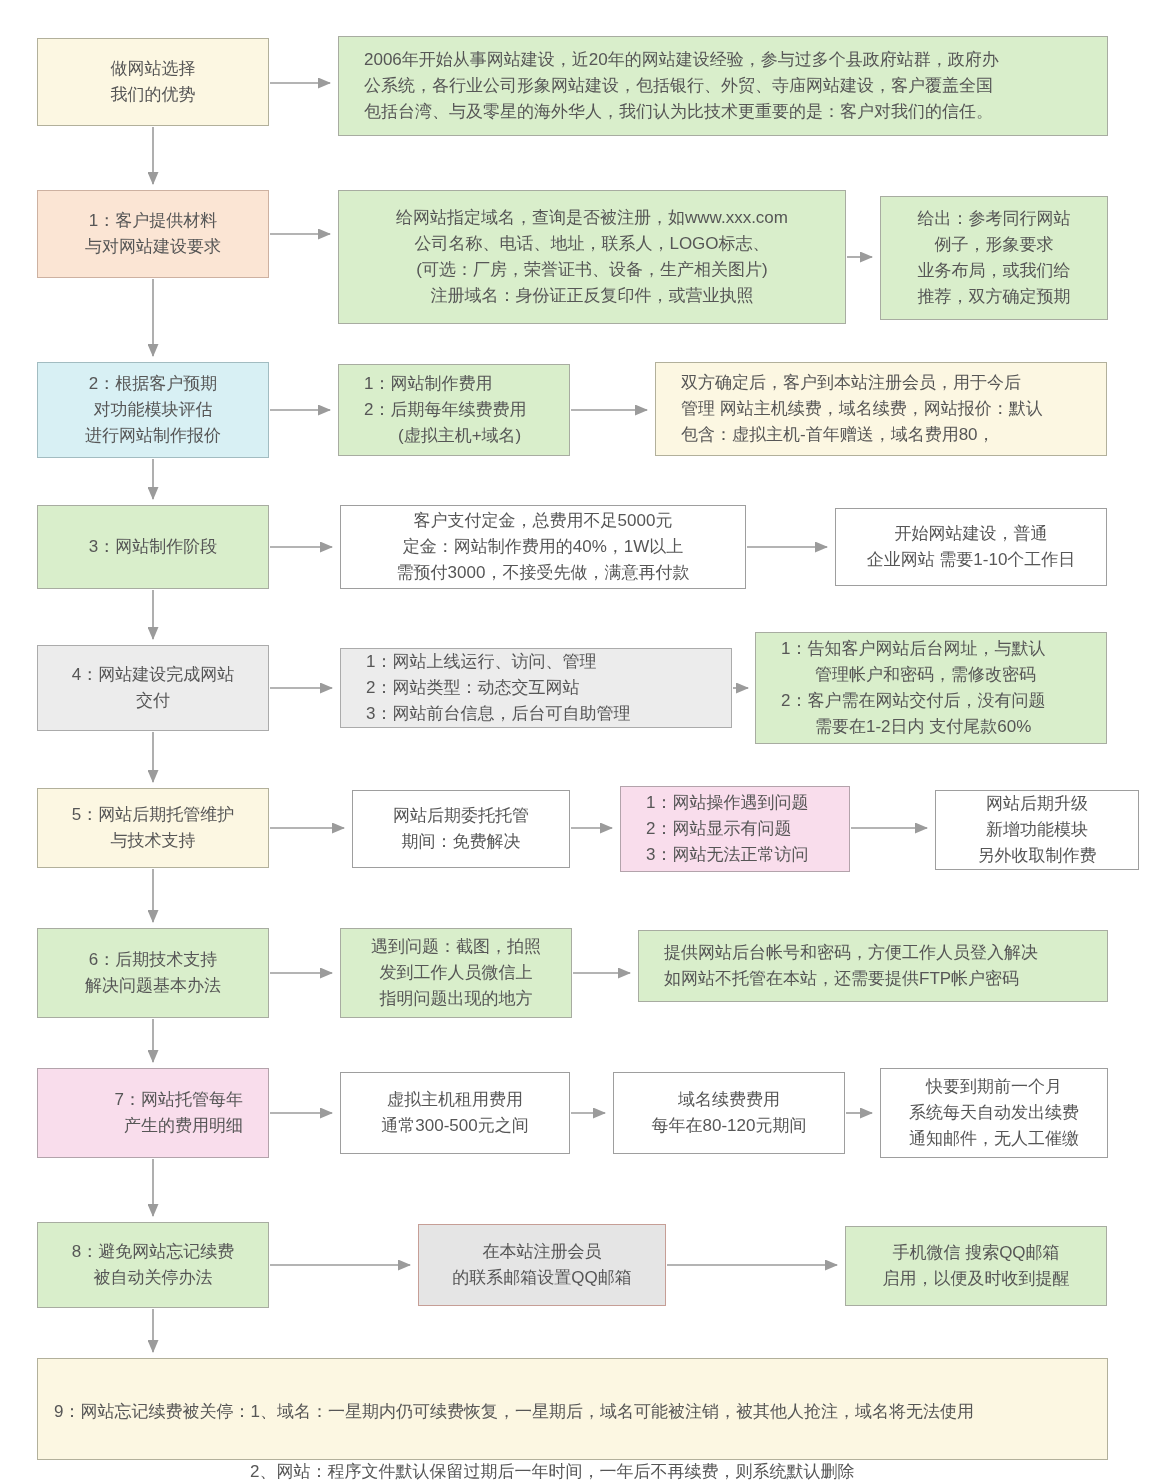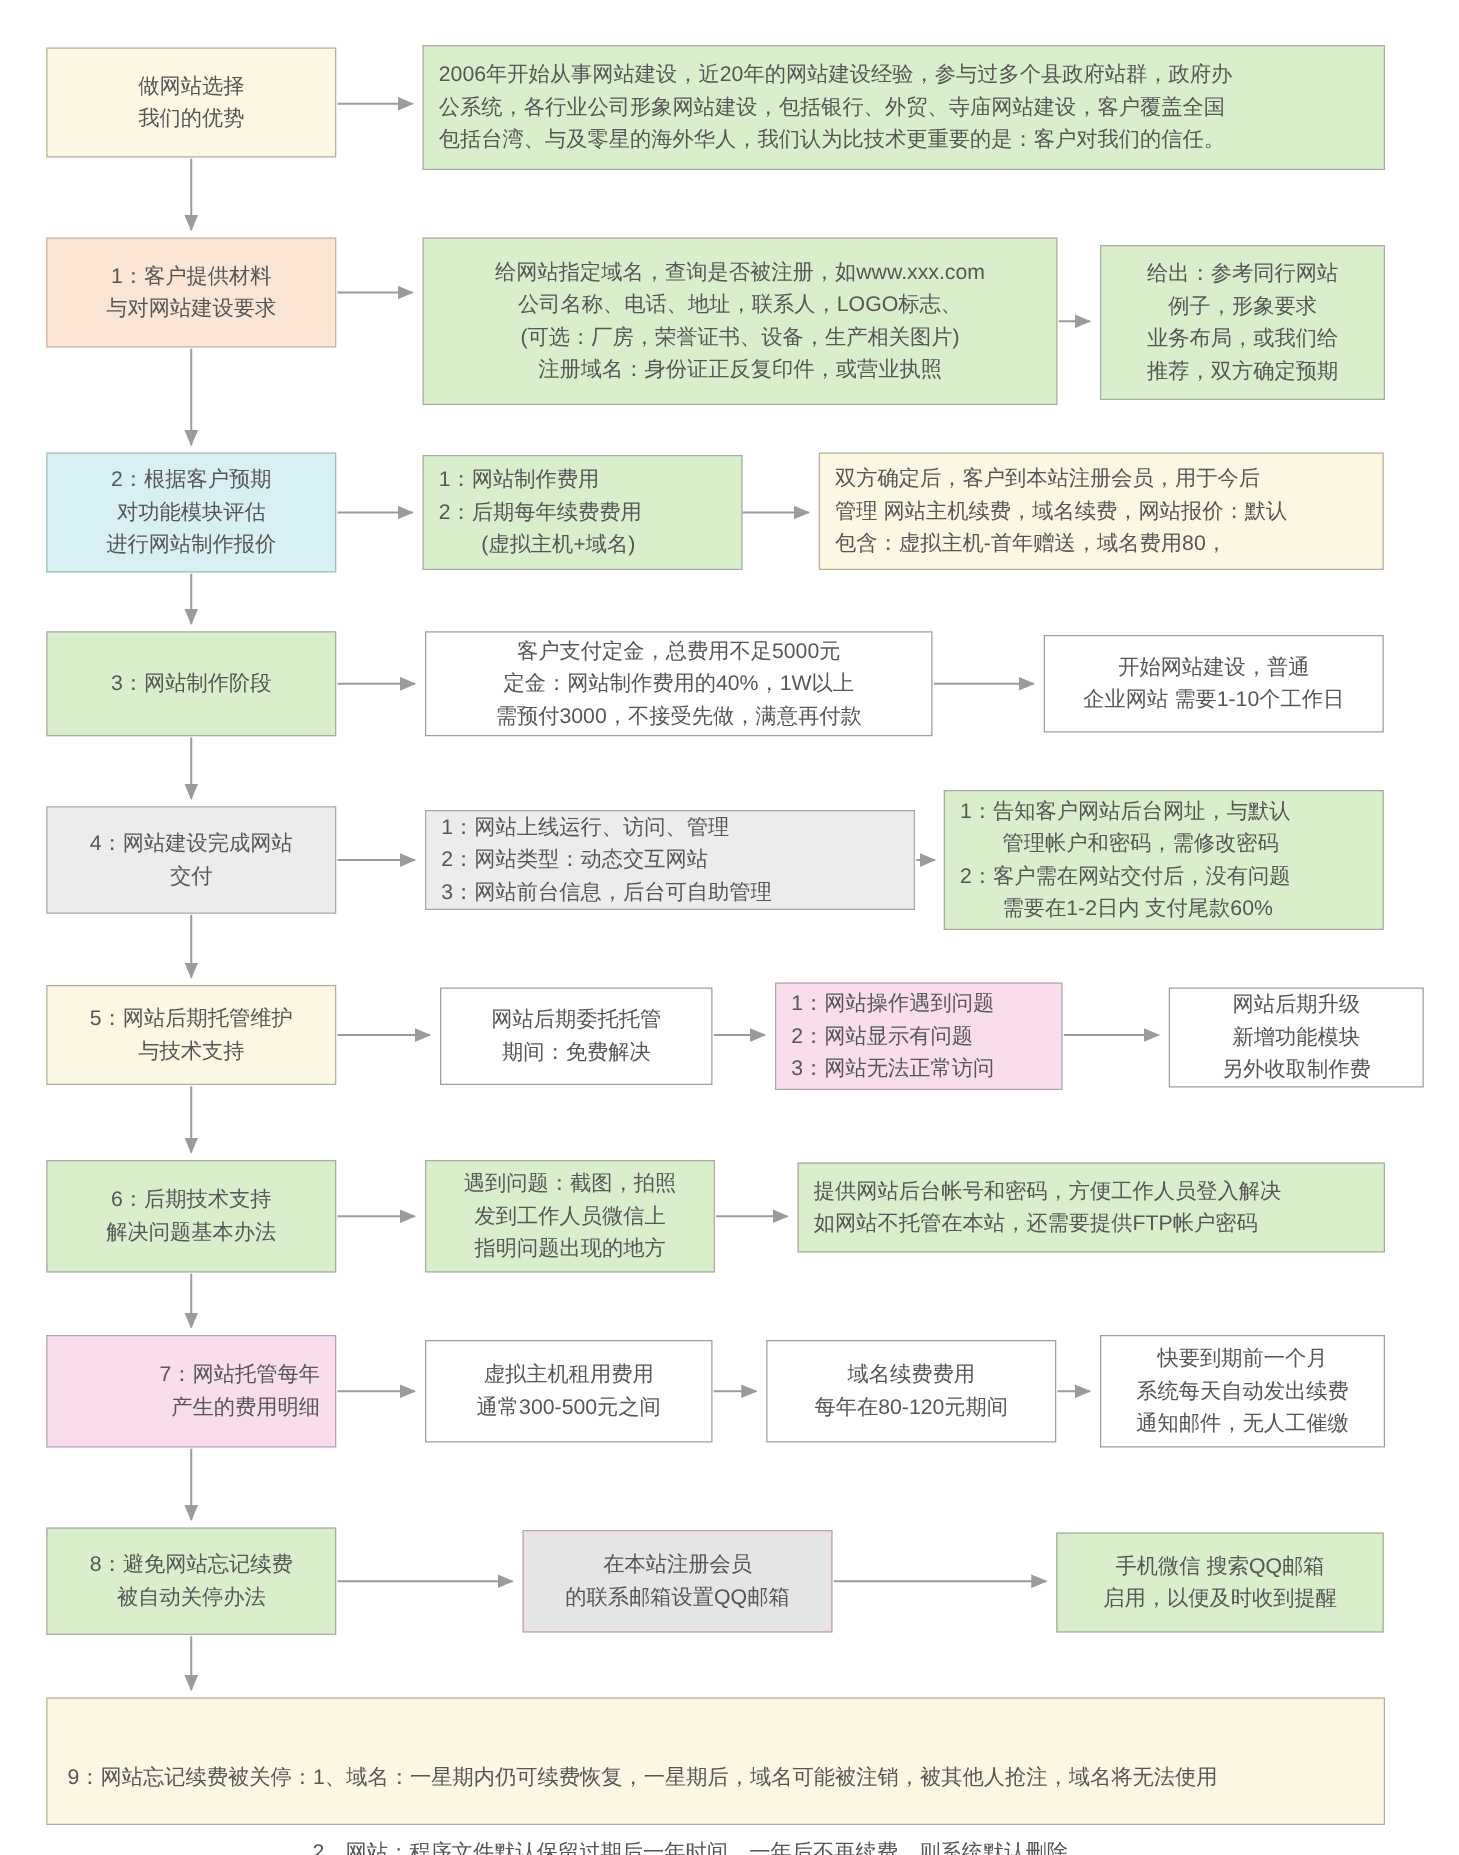--- a/index.html
+++ b/index.html
@@ -10,33 +10,33 @@
     font-family:"Liberation Sans", sans-serif;
     color:#565656;
   }
   .box{
     position:absolute;
     box-sizing:border-box;
     border:1.5px solid #9e9e9e;
     display:flex;flex-direction:column;justify-content:center;
     font-size:17px;line-height:26px;
     white-space:pre-line;
-    padding:4px 12px;
+    padding:4px 25px;
     text-align:center;
   }
   .box.left{text-align:left;}
   .cream {background:#fcf7e2;border-color:#b2b09b;}
   .green {background:#d9eecb;border-color:#a8aca1;}
   .peach {background:#fbe5d4;border-color:#cdb1a1;}
   .cyan  {background:#d8f0f4;border-color:#a2bcc1;}
   .grayb {background:#ececec;border-color:#ababab;}
   .white {background:#ffffff;border-color:#9e9e9e;}
   .pink  {background:#f9ddec;border-color:#b3a3ab;text-align:right;}
   .salmon{background:#e5e5e5;border-color:#c69e96;}
-  #bottom-box{display:block;padding:18px 16px;line-height:30px;}
+  #bottom-box{display:block;padding:8px 16px;line-height:30px;}
   .arrows{position:absolute;left:0;top:0;pointer-events:none;}
 </style>
 </head>
 <body>
 
 <div id="canvas">
 
   <svg class="arrows" width="1167" height="1484">
     <defs>
       <marker id="arw" markerUnits="userSpaceOnUse" markerWidth="13" markerHeight="11" refX="12" refY="5.5" orient="auto">
@@ -90,21 +90,21 @@
 (可选：厂房，荣誉证书、设备，生产相关图片)
 注册域名：身份证正反复印件，或营业执照</div>
   <div class="box green" style="left:880px;top:196px;width:228px;height:124px">给出：参考同行网站
 例子，形象要求
 业务布局，或我们给
 推荐，双方确定预期</div>
 
   <div class="box cyan" style="left:37px;top:362px;width:232px;height:96px">2：根据客户预期
 对功能模块评估
 进行网站制作报价</div>
-  <div class="box green left" style="left:338px;top:364px;width:256px;height:92px">1：网站制作费用
+  <div class="box green left" style="left:338px;top:364px;width:232px;height:92px">1：网站制作费用
 2：后期每年续费费用
 　　(虚拟主机+域名)</div>
   <div class="box cream left" style="left:655px;top:362px;width:452px;height:94px">双方确定后，客户到本站注册会员，用于今后
 管理 网站主机续费，域名续费，网站报价：默认
 包含：虚拟主机-首年赠送，域名费用80，</div>
 
   <div class="box green" style="left:37px;top:505px;width:232px;height:84px">3：网站制作阶段</div>
   <div class="box white" style="left:340px;top:505px;width:406px;height:84px">客户支付定金，总费用不足5000元
 定金：网站制作费用的40%，1W以上
 需预付3000，不接受先做，满意再付款</div>

